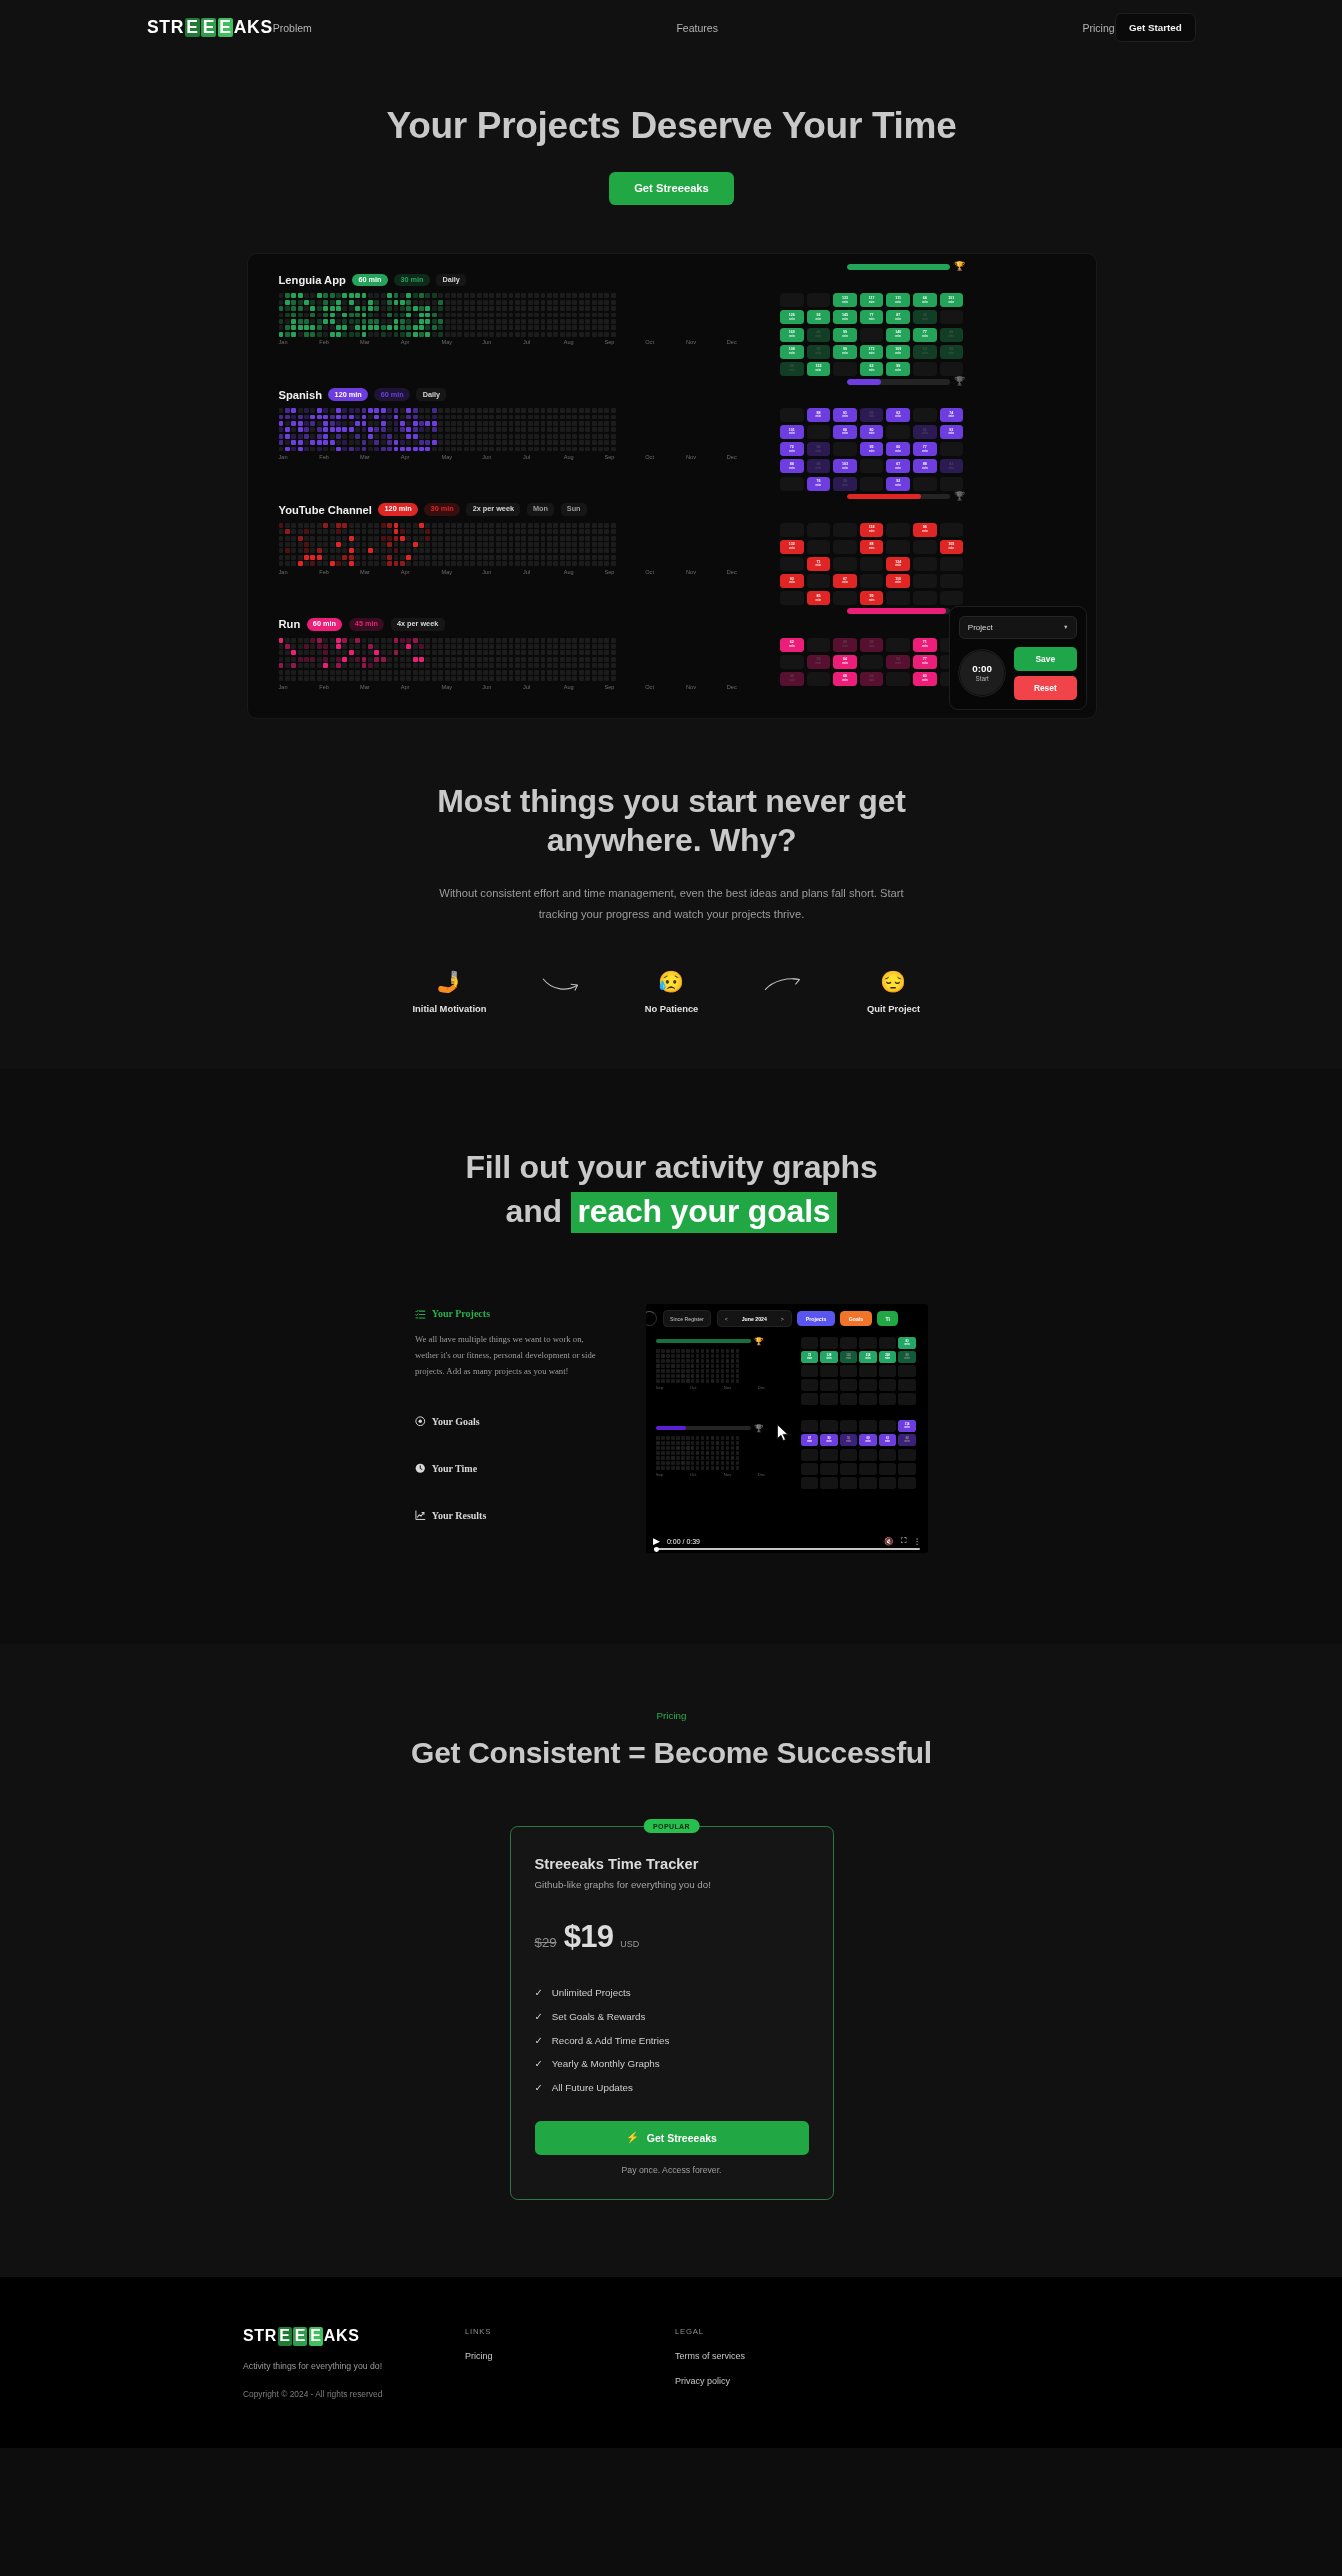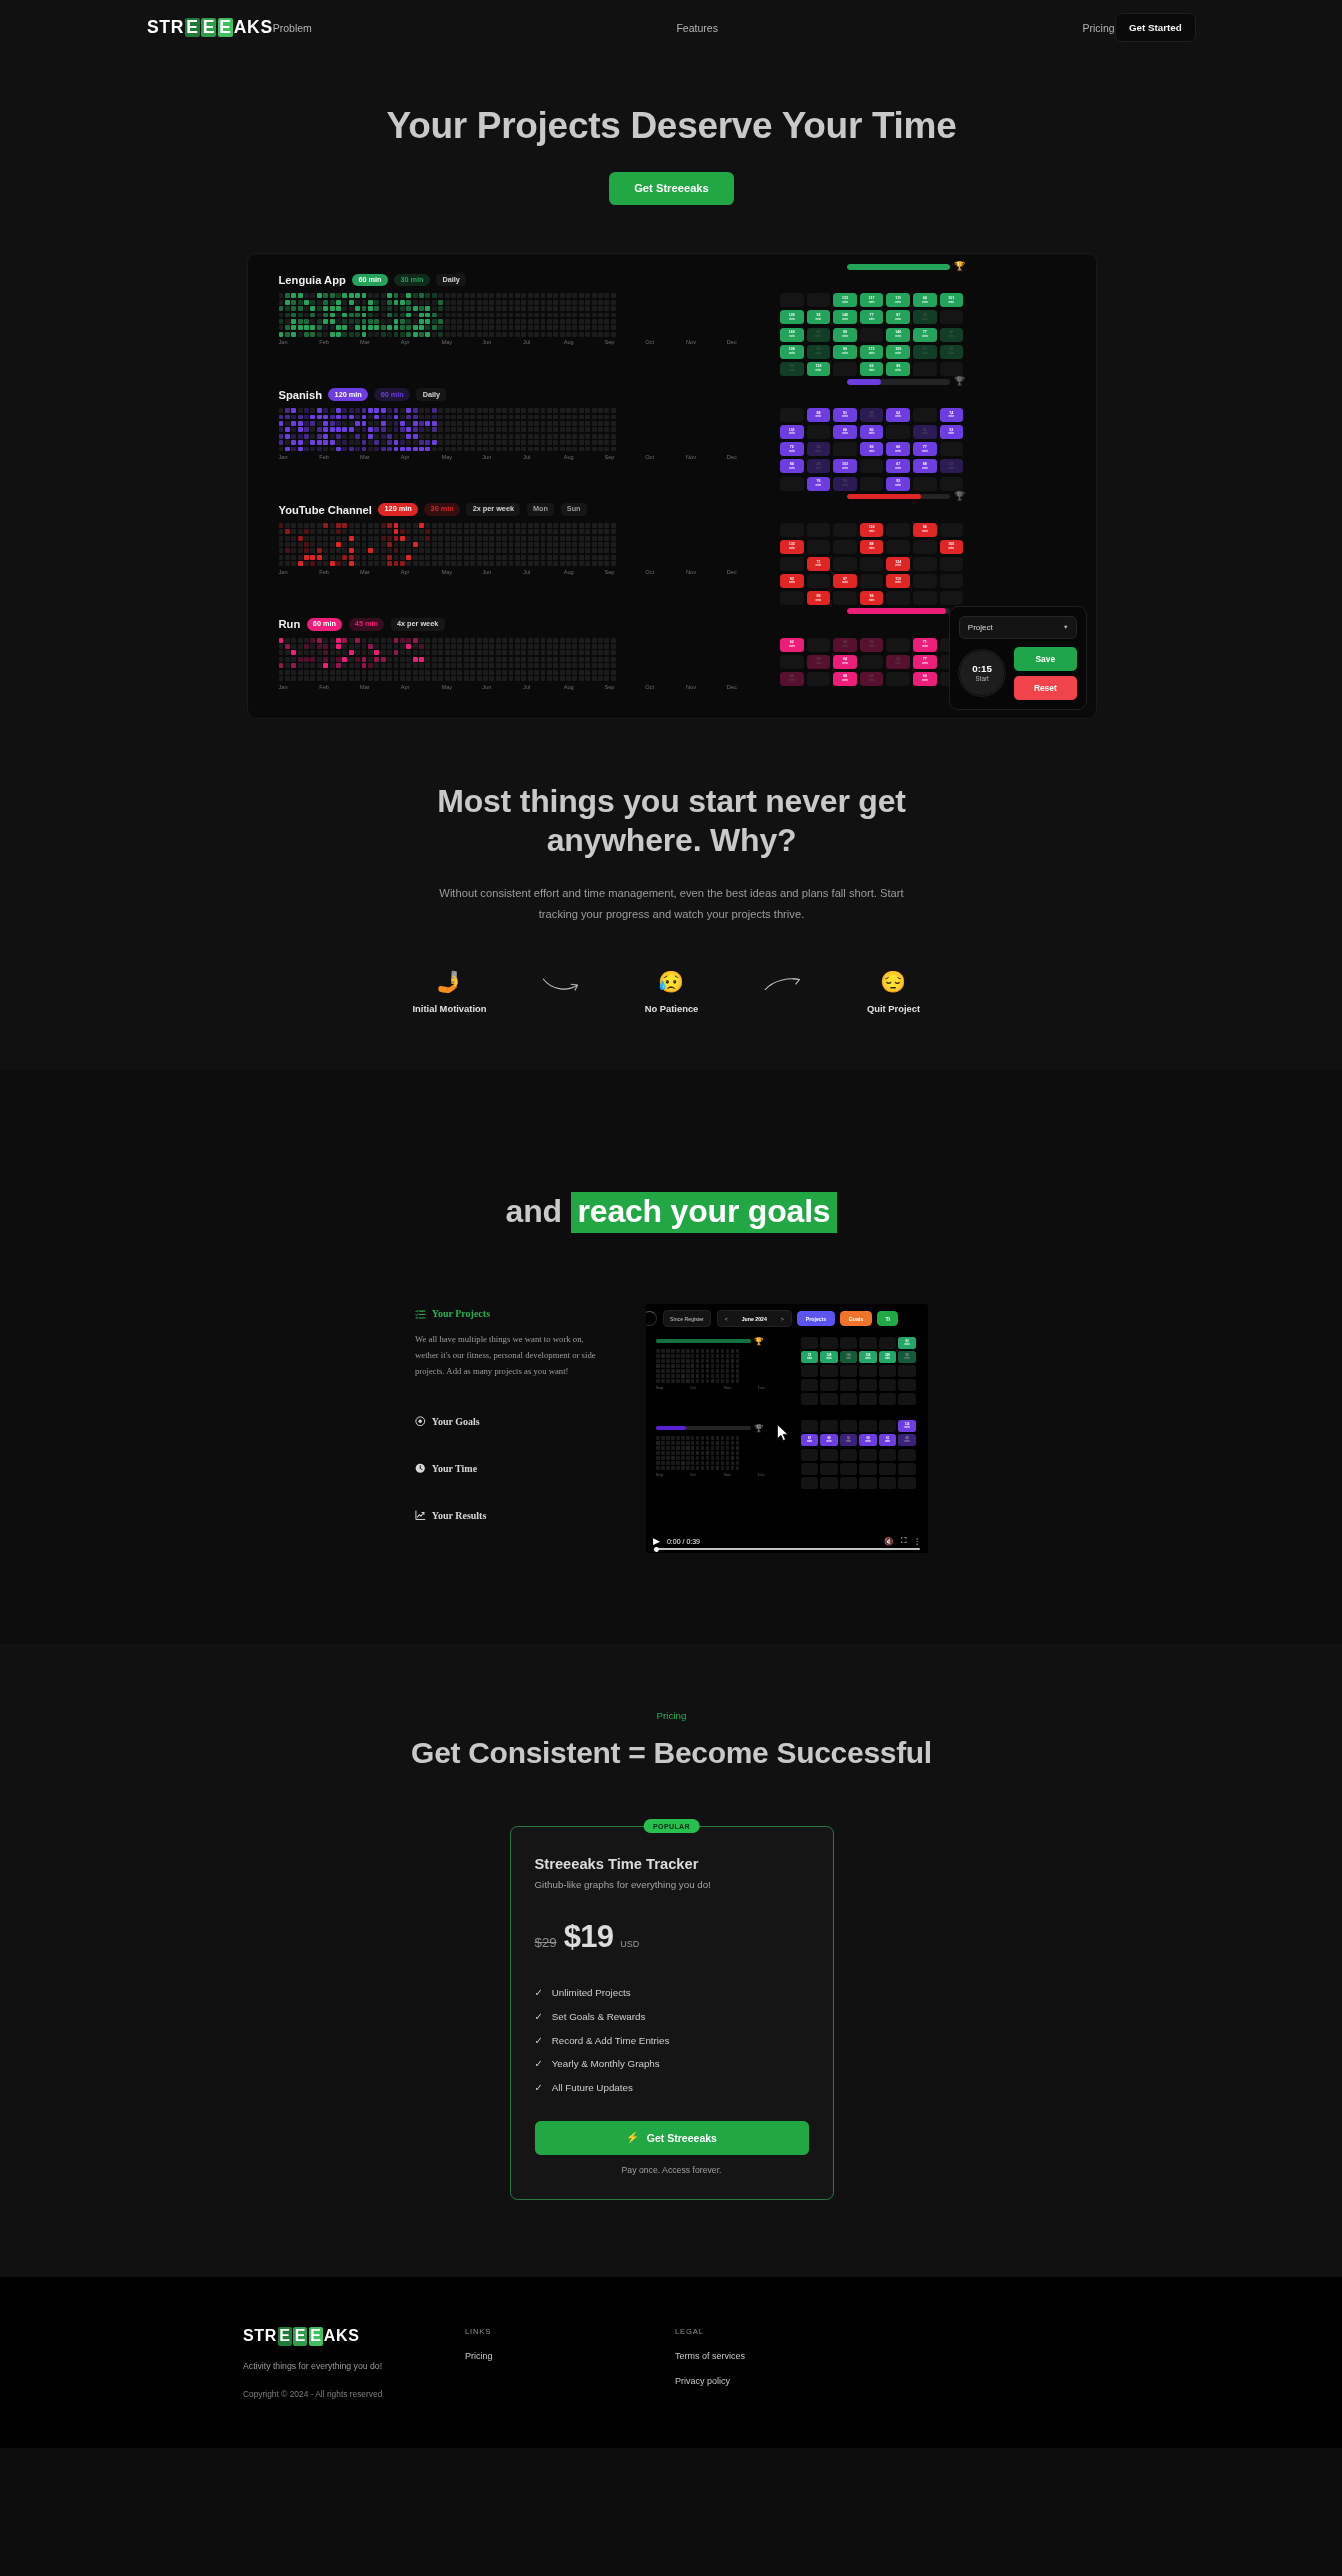--- a/index.html
+++ b/index.html
@@ -2300,21 +2300,21 @@
           </div>
         </div>
 
       <div class="timer">
         <div class="timer-select">
           <span>Project</span>
           <span class="chev">▼</span>
         </div>
         <div class="timer-body">
           <div class="dial">
-            <div class="t">0:15</div>
+            <div class="t">0:00</div>
             <div class="s">Start</div>
           </div>
           <div class="tbtns">
             <button class="tbtn save">Save</button>
             <button class="tbtn reset">Reset</button>
           </div>
         </div>
       </div>
     </div>
   </div>
@@ -2345,21 +2345,21 @@
       </div>
       <div class="step">
         <div class="emoji">😔</div>
         <div class="lbl">Quit Project</div>
       </div>
     </div>
   </div>
 
   <div class="features">
     <h2>
-      <br>
+      <span>Fill out your activity graphs</span><br>
       <span>and </span><span class="hl">reach your goals</span>
     </h2>
 
     <div class="feat-row">
       <div class="feat-left">
         <div class="feat-item active">
           <span class="ic">
             <svg width="10.5" height="10.5" viewBox="0 0 16 16" fill="none">
               <path d="M1.2 3.4 L2.4 4.6 L4.6 2" stroke="#27b14e" stroke-width="1.5" stroke-linecap="round" stroke-linejoin="round"></path>
               <path d="M1.2 8.6 L2.4 9.8 L4.6 7.2" stroke="#27b14e" stroke-width="1.5" stroke-linecap="round" stroke-linejoin="round"></path>

